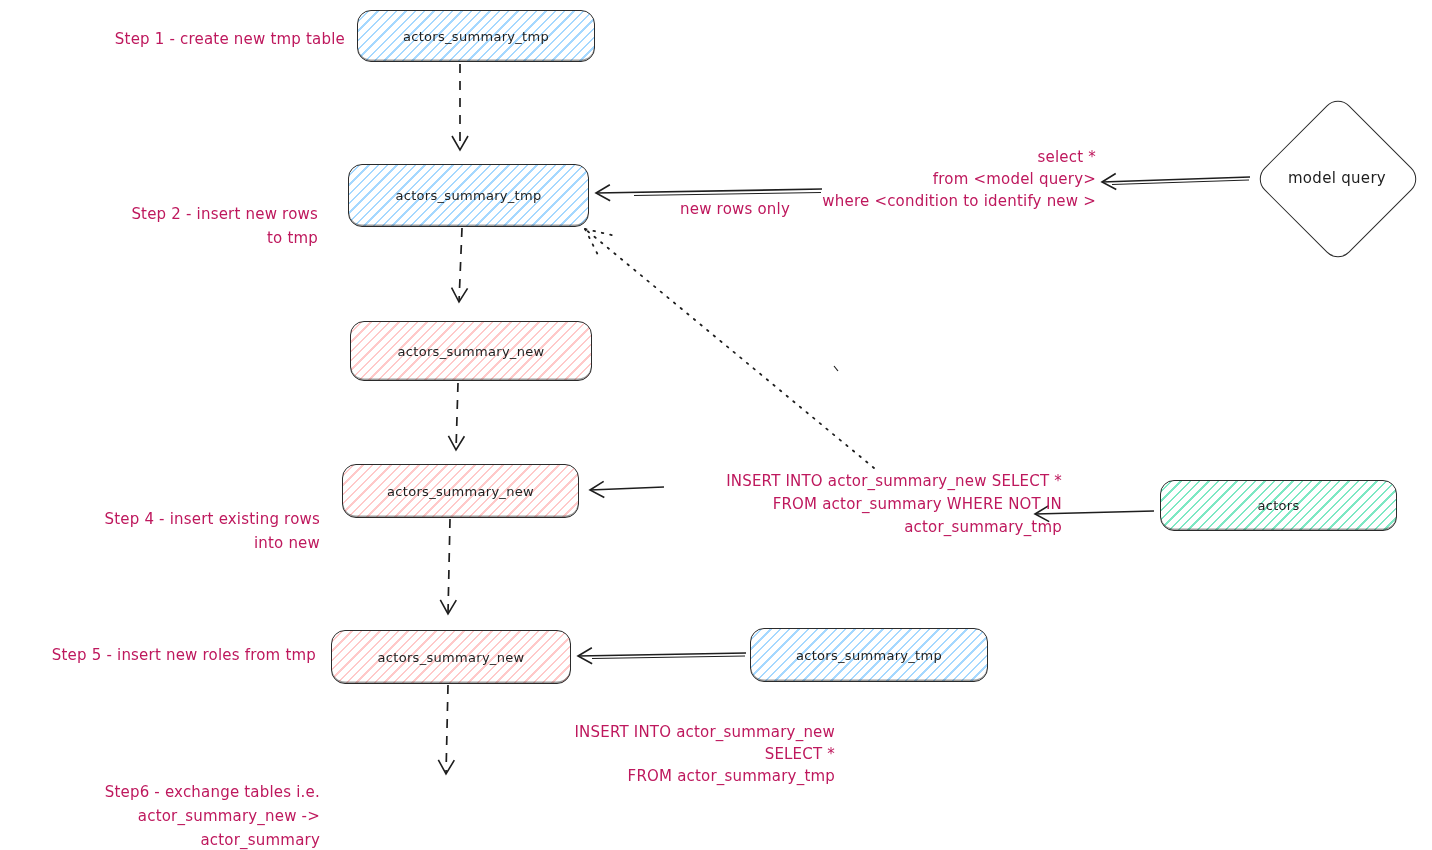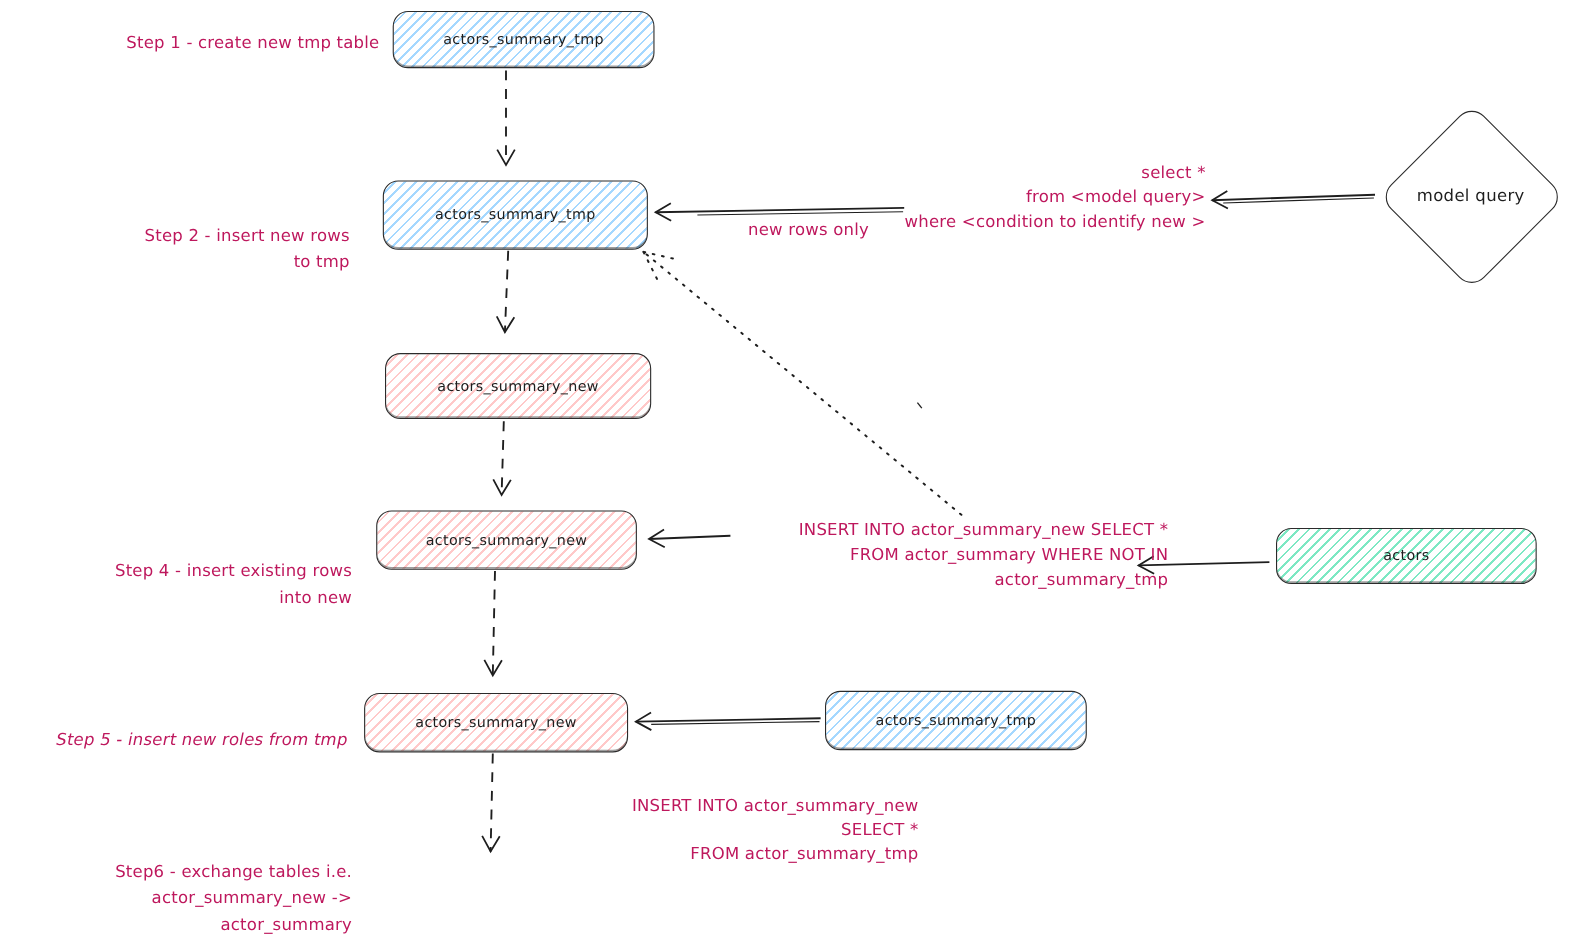--- a/index.html
+++ b/index.html
@@ -66,21 +66,21 @@
     </g>
 
     <path d="M834,366 l4,5" stroke="#1e1e1e" stroke-width="1.2"></path>
   </svg>
 
   <div class="txt" style="left:100px;top:27px;width:245px;">Step 1 - create new tmp table</div>
   <div class="txt" style="left:118px;top:176px;width:200px;margin-top:26px;">Step 2 - insert new rows
 to tmp</div>
   <div class="txt" style="left:84px;top:477px;width:236px;margin-top:30px;">Step 4 - insert existing rows
 into new</div>
-  <div class="txt" style="left:32px;top:660px;width:284px;font-style:italic;">Step 5 - insert new roles from tmp</div>
+  <div class="txt" style="left:32px;top:643px;width:284px;">Step 5 - insert new roles from tmp</div>
   <div class="txt" style="left:20px;top:780px;width:300px;">Step6 - exchange tables i.e.
 actor_summary_new -&gt; actor_summary</div>
 
   <div class="box blue" style="left:357px;top:10px;width:236px;height:50px;">actors_summary_tmp</div>
   <div class="box blue" style="left:348px;top:164px;width:239px;height:61px;">actors_summary_tmp</div>
   <div class="box red" style="left:350px;top:321px;width:240px;height:58px;">actors_summary_new</div>
   <div class="box red" style="left:342px;top:464px;width:235px;height:52px;">actors_summary_new</div>
   <div class="box red" style="left:331px;top:630px;width:238px;height:52px;">actors_summary_new</div>
   <div class="box blue" style="left:750px;top:628px;width:236px;height:52px;">actors_summary_tmp</div>
   <div class="box green" style="left:1160px;top:480px;width:235px;height:49px;">actors</div>

